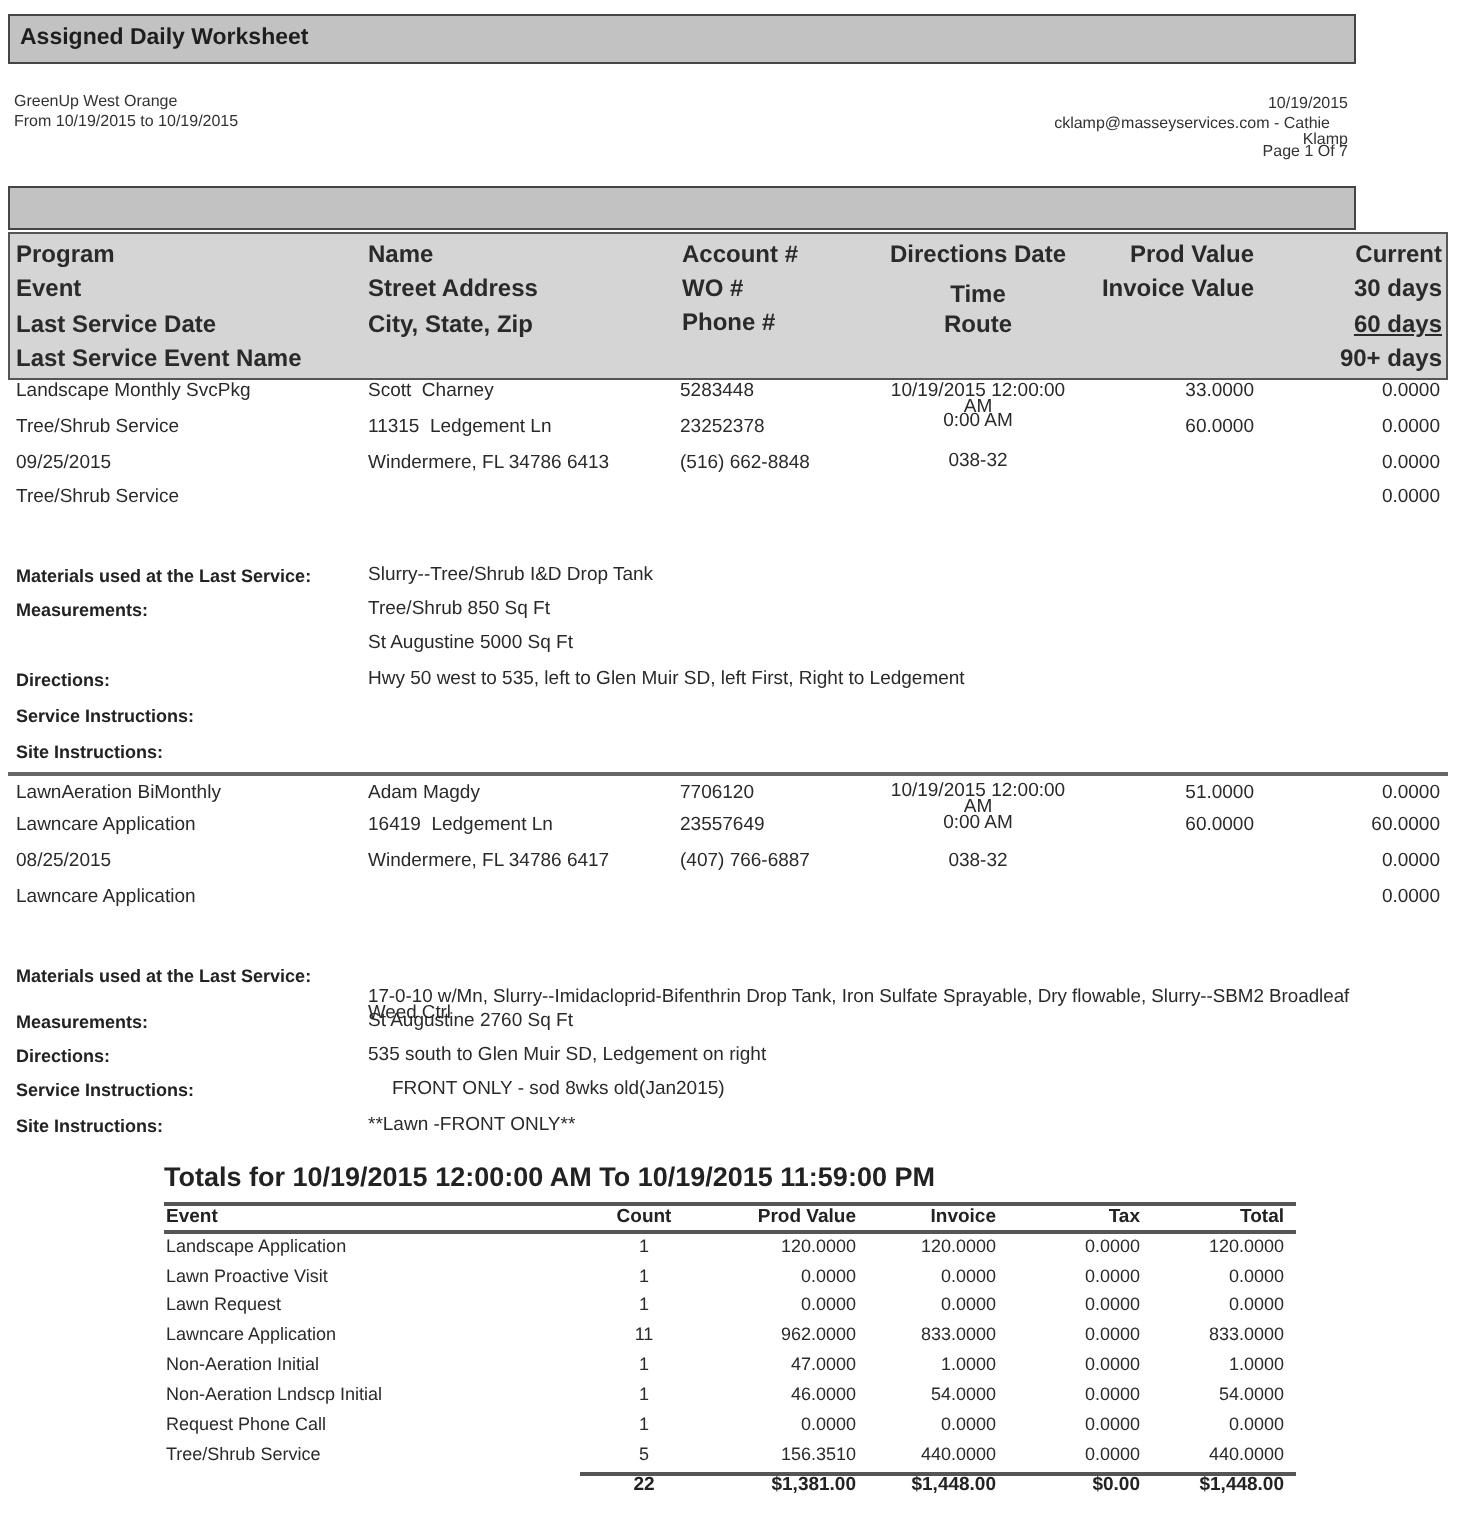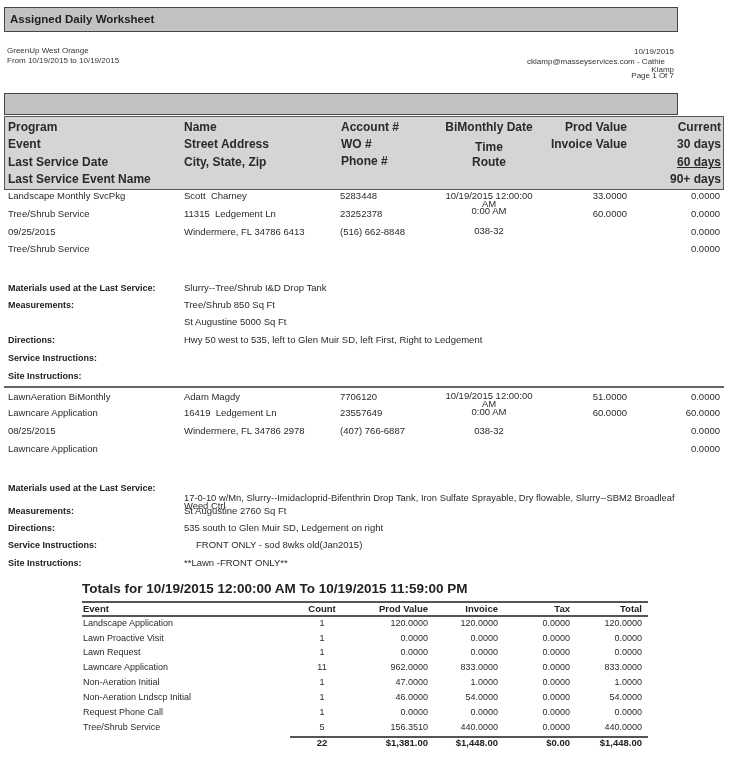--- a/index.html
+++ b/index.html
@@ -47,21 +47,21 @@
 <div class="a h" style="left:8px;top:172px;">Last Service Event Name</div>
 
 <div class="a h" style="left:184px;top:120px;">Name</div>
 <div class="a h" style="left:184px;top:137px;">Street Address</div>
 <div class="a h" style="left:184px;top:155px;">City, State, Zip</div>
 
 <div class="a h" style="left:341px;top:120px;">Account #</div>
 <div class="a h" style="left:341px;top:137px;">WO #</div>
 <div class="a h" style="left:341px;top:154px;">Phone #</div>
 
-<div class="a h c" style="left:424px;width:130px;top:120px;">BiMonthly Date</div>
+<div class="a h c" style="left:424px;width:130px;top:120px;">Directions Date</div>
 <div class="a h c" style="left:424px;width:130px;top:140px;">Time</div>
 <div class="a h c" style="left:424px;width:130px;top:155px;">Route</div>
 
 <div class="a h r" style="right:109px;top:120px;">Prod Value</div>
 <div class="a h r" style="right:109px;top:137px;">Invoice Value</div>
 
 <div class="a h r" style="right:15px;top:120px;">Current</div>
 <div class="a h r" style="right:15px;top:137px;">30 days</div>
 <div class="a h r" style="right:15px;top:155px;text-decoration:underline;">60 days</div>
 <div class="a h r" style="right:15px;top:172px;">90+ days</div>
@@ -108,21 +108,21 @@
 <div class="divider"></div>
 
 <div>
   <div class="a d" style="left:8px;top:391px;">LawnAeration BiMonthly</div>
   <div class="a d" style="left:8px;top:407px;">Lawncare Application</div>
   <div class="a d" style="left:8px;top:425px;">08/25/2015</div>
   <div class="a d" style="left:8px;top:443px;">Lawncare Application</div>
 
   <div class="a d" style="left:184px;top:391px;">Adam Magdy</div>
   <div class="a d" style="left:184px;top:407px;">16419  Ledgement Ln</div>
-  <div class="a d" style="left:184px;top:425px;">Windermere, FL 34786 2978</div>
+  <div class="a d" style="left:184px;top:425px;">Windermere, FL 34786 6417</div>
 
   <div class="a d" style="left:340px;top:391px;">7706120</div>
   <div class="a d" style="left:340px;top:407px;">23557649</div>
   <div class="a d" style="left:340px;top:425px;">(407) 766-6887</div>
 
   <div class="a d date-block" style="left:440px;top:392px;">10/19/2015 12:00:00 AM</div>
   <div class="a d c" style="left:440px;width:98px;top:406px;">0:00 AM</div>
   <div class="a d c" style="left:440px;width:98px;top:425px;">038-32</div>
 
   <div class="a d r" style="right:109px;top:391px;">51.0000</div>

